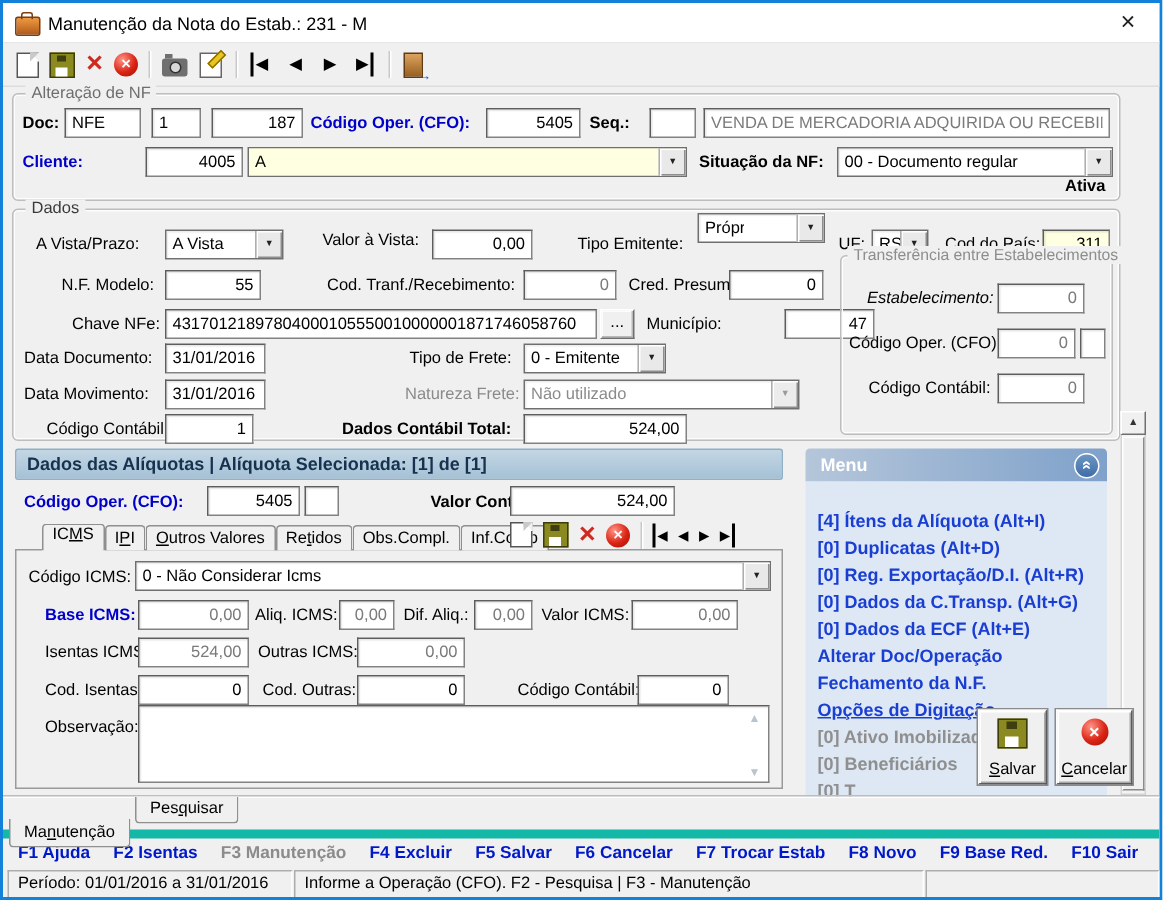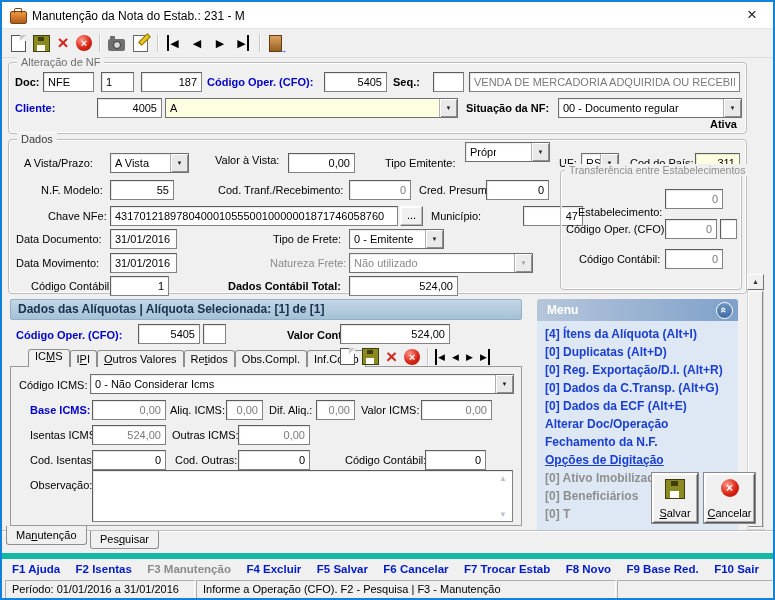--- a/index.html
+++ b/index.html
@@ -88,42 +88,42 @@
   .tabpanel { left:8px; top:364px; width:512px; height:160px; border:1px solid #9a9a9a; background:#f0f0f0; box-sizing:border-box; }
   .mtb { left:338px; top:345px; height:19px; display:flex; align-items:center; gap:7px; z-index:2; }
 
   .obs { left:90px; top:468px; width:421px; height:52px; box-sizing:border-box; resize:none; background:#fff; border:1px solid #828282; border-top-color:#5d5d5d; border-left-color:#5d5d5d; box-shadow:inset 1px 1px 1px rgba(0,0,0,.10); font-family:"Liberation Sans",sans-serif; font-size:11px; overflow:hidden; }
   .obs-ar { color:#b9c4ce; font-size:8px; z-index:2; }
 
   
   .menu-hdr { left:535px; top:297px; width:201px; height:22px; background:linear-gradient(90deg,#b5c6da,#7fa1ca); border-radius:3px 3px 0 0; color:#fff; font-weight:bold; font-size:12px; line-height:22px; padding-left:10px; box-sizing:border-box; }
   .menu-chevron { position:absolute; right:5px; top:3px; width:15px; height:15px; border-radius:50%; background:linear-gradient(180deg,#6d96c4,#3f6da6); border:1px solid #fff; display:flex; align-items:center; justify-content:center; }
   .menu-chevron::after { content:"«"; color:#fff; font-weight:bold; font-size:11px; display:inline-block; transform:rotate(90deg); margin-top:-1px; }
-  .menu-body { left:535px; top:319px; width:201px; height:210px; background:#dde8f4; padding:6px 8px; box-sizing:border-box; overflow:hidden; }
+  .menu-body { left:535px; top:319px; width:201px; height:210px; background:#dde8f4; padding:19px 8px; box-sizing:border-box; overflow:hidden; }
   .mi { font-weight:bold; font-size:12px; color:#1a3ed2; line-height:15px; margin-bottom:3px; }
   .mi.dim { color:#8f8f8f; }
 
   
   .pbtn { width:46px; height:50px; background:#f0f0f0; border:1px solid; border-color:#fdfdfd #5a5a5a #5a5a5a #fdfdfd; box-shadow:inset 1px 1px 0 #fff, inset -1px -1px 0 #a8a8a8, 0 0 0 1px #8a8a8a; z-index:6; display:flex; flex-direction:column; align-items:center; justify-content:space-between; padding:5px 2px 3px; box-sizing:border-box; }
   .plbl { font-size:11px; white-space:nowrap; }
   .fd-ic { width:18px; height:18px; background:#8a8a21; border:1px solid #3c3c0c; position:relative; }
   .fd-ic::before { content:""; position:absolute; left:4px; bottom:0; width:9px; height:7px; background:#fff; }
   .fd-ic::after { content:""; position:absolute; left:5px; top:1px; width:7px; height:5px; background:#3e3e10; }
   .stop-ic { width:18px; height:18px; border-radius:50%; background:radial-gradient(circle at 35% 30%, #ff9486, #da2414 55%, #9d0f04); color:#fff; font-weight:bold; font-size:12px; line-height:18px; text-align:center; }
   .stop-ic::after { content:"×"; }
 
   
   .sb-track { left:745px; top:272px; width:17px; height:256px; background:#f3f3f3; border:1px solid #d4d4d4; box-sizing:border-box; }
   .sb-btn { left:745px; top:272px; width:17px; height:16px; background:#f0f0f0; border:1px solid; border-color:#fff #707070 #707070 #fff; box-sizing:border-box; text-align:center; font-size:7px; line-height:14px; color:#333; }
   .sb-thumb { left:746px; top:289px; width:15px; height:236px; background:#f0f0f0; border:1px solid; border-color:#fff #8a8a8a #8a8a8a #fff; box-sizing:border-box; }
 
   
   .hline { left:0; top:528px; width:771px; height:1px; background:#bdbdbd; box-shadow:0 1px 0 #fff; }
   .btab { top:529px; border:1px solid #8f8f8f; border-top:none; border-radius:0 0 3px 3px; background:#f0f0f0; padding:2px 9px 3px; font-size:11px; white-space:nowrap; }
-  .btab.act { top:524px; padding-top:3px; z-index:2; }
+  .btab.act { top:544px; padding-top:3px; z-index:2; }
   .fbar { left:0; top:551px; width:771px; height:25px; border-top:6px solid #14b8a6; display:flex; align-items:center; justify-content:space-between; padding:0 14px 0 10px; box-sizing:border-box; }
   .fk { font-weight:bold; font-size:11.5px; color:#0019c8; white-space:nowrap; }
   .fk.dim { color:#8b8b8b; }
   .sp { top:578px; height:19px; background:#f0f0f0; border:1px solid; border-color:#adadad #fdfdfd #fdfdfd #adadad; padding:2px 6px; box-sizing:border-box; font-size:11px; white-space:nowrap; overflow:hidden; }
 </style>
 </head>
 <body>
 
 <div class="win">
 
@@ -250,21 +250,21 @@
   </div>
 
   <span class="a lbl" style="left:29px;top:278px;">Código Contábil:</span>
   <input class="a inp num" style="left: 108px; top: 274px; width: 59px;" readonly="" value="1">
   <span class="a lbl b" style="left:226px;top:278px;">Dados Contábil Total:</span>
   <input class="a inp num" style="left: 347px; top: 274px; width: 109px;" readonly="" value="524,00">
 
   <div class="a grp" style="left:558px;top:168px;width:180px;height:118px;">
     <span class="legend gry2" style="left:4px;font-size:10.5px;">Transferência entre Estabelecimentos</span>
   </div>
-  <span class="a lbl" style="left:576px;top:204px;">Estabelecimento:</span>
+  <span class="a lbl" style="left:576px;top:191px;font-style:italic;">Estabelecimento:</span>
   <input class="a inp num dis" style="left: 663px; top: 187px; width: 58px;" readonly="" value="0">
   <span class="a lbl" style="left:564px;top:221px;">Código Oper. (CFO):</span>
   <input class="a inp num dis" style="left: 663px; top: 217px; width: 52px;" readonly="" value="0">
   <input class="a inp" style="left: 718px; top: 217px; width: 17px;" readonly="" value="">
   <span class="a lbl" style="left:577px;top:251px;">Código Contábil:</span>
   <input class="a inp num dis" style="left: 663px; top: 247px; width: 58px;" readonly="" value="0">
 
   <div class="a sb-track"></div>
   <div class="a sb-thumb"></div>
   <div class="a sb-btn gl-up"></div>

